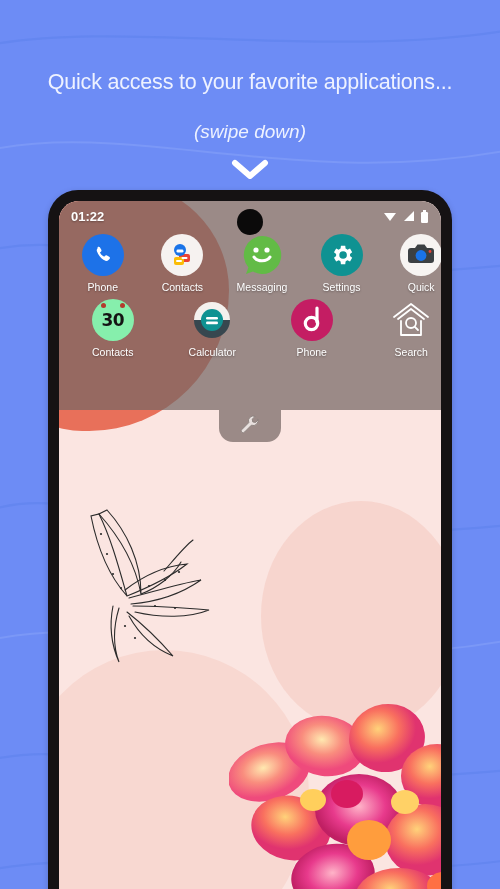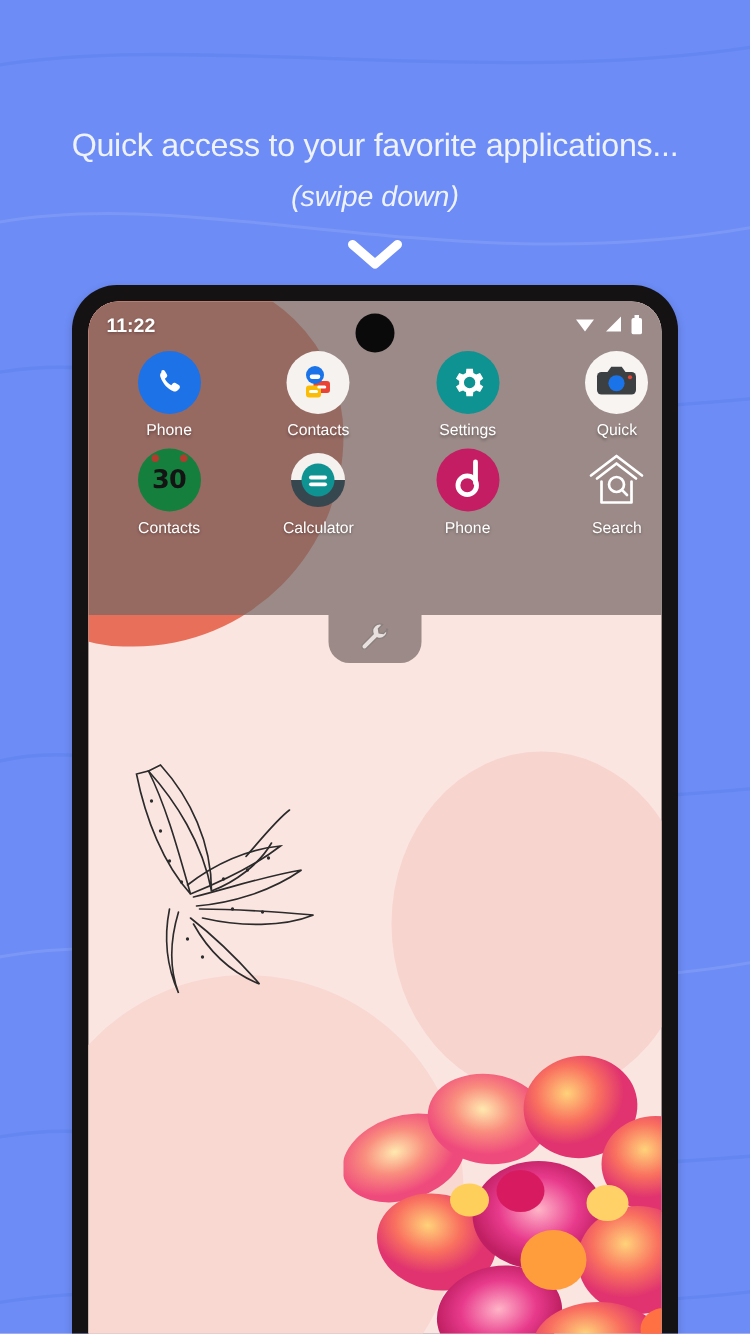--- a/index.html
+++ b/index.html
@@ -4,27 +4,27 @@
 <style>
   html,body{margin:0;padding:0;}
   body{
     width:500px;height:889px;overflow:hidden;position:relative;
     background:#6d8cf5;
     font-family:"Liberation Sans", sans-serif;
   }
   
   .bg-curves{position:absolute;inset:0;width:500px;height:889px;}
   
-  .header{position:absolute;top:15px;left:0;width:500px;text-align:center;}
+  .header{position:absolute;top:0;left:0;width:500px;text-align:center;}
   .headline{
     margin-top:70px;color:#eef2ff;font-size:21.5px;letter-spacing:-.2px;
     white-space:nowrap;font-weight:400;
   }
   .subline{
-    margin-top:11px;color:#eef2ff;font-size:19px;font-style:italic;font-weight:400;
+    margin-top:26px;color:#eef2ff;font-size:19px;font-style:italic;font-weight:400;
   }
   .chev{margin-top:14px;display:flex;justify-content:center;}
   
   .phone{
     position:absolute;left:48px;top:190px;width:404px;height:720px;
     background:#151213;border-radius:30px 30px 0 0;
     box-shadow:0 2px 6px rgba(0,0,0,.18);
   }
   .screen{
     position:absolute;left:11px;top:11px;width:382px;height:709px;
@@ -79,21 +79,21 @@
     position:absolute;left:50%;margin-left:-31px;top:209px;width:62px;height:32px;
     background:rgba(118,103,100,.72);border-radius:0 0 14px 14px;z-index:5;
     display:flex;align-items:center;justify-content:center;
   }
   
   .ic-phone{background:#1d72e8;}
   .ic-contacts{background:#f6f2f0;}
   .ic-msg{background:transparent;}
   .ic-settings{background:#0f9292;}
   .ic-camera{background:#f7f4f2;}
-  .ic-cal{background:#15803d;}
+  .ic-cal{background:#86efac;}
   .ic-calc{background:transparent;}
   .ic-clock{background:#157d78;}
   .ic-music{background:#c41d63;}
   .ic-search{background:transparent;}
   .cal-num{
     font-size:17px;font-weight:700;color:#141414;letter-spacing:-.5px;
     font-family:"DejaVu Sans", sans-serif;
   }
   .cal-dot{position:absolute;top:4px;width:5px;height:5px;border-radius:50%;background:#b33b2e;}
 </style>
@@ -194,21 +194,21 @@
           <ellipse cx="176" cy="112" rx="14" ry="12" fill="#ffd166"></ellipse>
           <ellipse cx="84" cy="110" rx="13" ry="11" fill="#ffcf5c"></ellipse>
           <ellipse cx="214" cy="196" rx="16" ry="14" fill="#ff7043"></ellipse>
         </g>
       </svg>
     </div>
 
     <div class="drawer"></div>
 
     <div class="statusbar">
-      <div class="clock">11:22</div>
+      <div class="clock">01:22</div>
       <div class="sysicons">
         <svg width="14" height="12" viewBox="0 0 14 12">
           <path d="M1 3 L13 3 L7 11 Z" fill="#fff"></path>
         </svg>
         <svg width="13" height="12" viewBox="0 0 13 12">
           <path d="M12 1 L12 11 L2 11 Z" fill="#fff"></path>
         </svg>
         <svg width="9" height="13" viewBox="0 0 9 13">
           <rect x="3" y="0" width="3" height="2" fill="#fff"></rect>
           <rect x="1" y="2" width="7" height="11" rx="1.3" fill="#fff"></rect>
@@ -237,20 +237,31 @@
               <rect x="6" y="16" width="10" height="8" rx="2" fill="#fbbc05"></rect>
               <circle cx="12" cy="9" r="6" fill="#1a73e8"></circle>
               <rect x="8.5" y="8.6" width="7" height="3" rx="1.4" fill="#fff"></rect>
               <rect x="13.5" y="16" width="6" height="2" rx="1" fill="#fff"></rect>
               <rect x="8" y="19" width="6" height="2" rx="1" fill="#fff"></rect>
             </svg>
           </div>
           <div class="lb">Contacts</div>
         </div>
 
+        <div class="app">
+          <div class="ic ic-msg">
+            <svg width="42" height="42" viewBox="0 0 42 42">
+              <path d="M21 2a19 19 0 1 1-9 35.6L5 40l2.4-6.6A19 19 0 0 1 21 2z" fill="#62bb46"></path>
+              <circle cx="15" cy="16" r="2.6" fill="#fff"></circle>
+              <circle cx="26" cy="16" r="2.6" fill="#fff"></circle>
+              <path d="M13 23 C16 28, 26 28, 29 23" stroke="#fff" stroke-width="3" fill="none" stroke-linecap="round"></path>
+            </svg>
+          </div>
+          <div class="lb">Messaging</div>
+        </div>
 
         <div class="app">
           <div class="ic ic-settings">
             <svg width="26" height="26" viewBox="0 0 24 24">
               <path fill="#fff" d="M19.4 13a7.6 7.6 0 0 0 0-2l2-1.5-2-3.4-2.4 1a7.6 7.6 0 0 0-1.7-1L15 3.5h-4l-.3 2.6c-.6.2-1.2.6-1.7 1l-2.4-1-2 3.4L6.6 11a7.6 7.6 0 0 0 0 2l-2 1.5 2 3.4 2.4-1c.5.4 1.1.8 1.7 1l.3 2.6h4l.3-2.6c.6-.2 1.2-.6 1.7-1l2.4 1 2-3.4-2-1.5zM13 15.5A3.5 3.5 0 1 1 13 8.5a3.5 3.5 0 0 1 0 7z"></path>
             </svg>
           </div>
           <div class="lb">Settings</div>
         </div>
 

